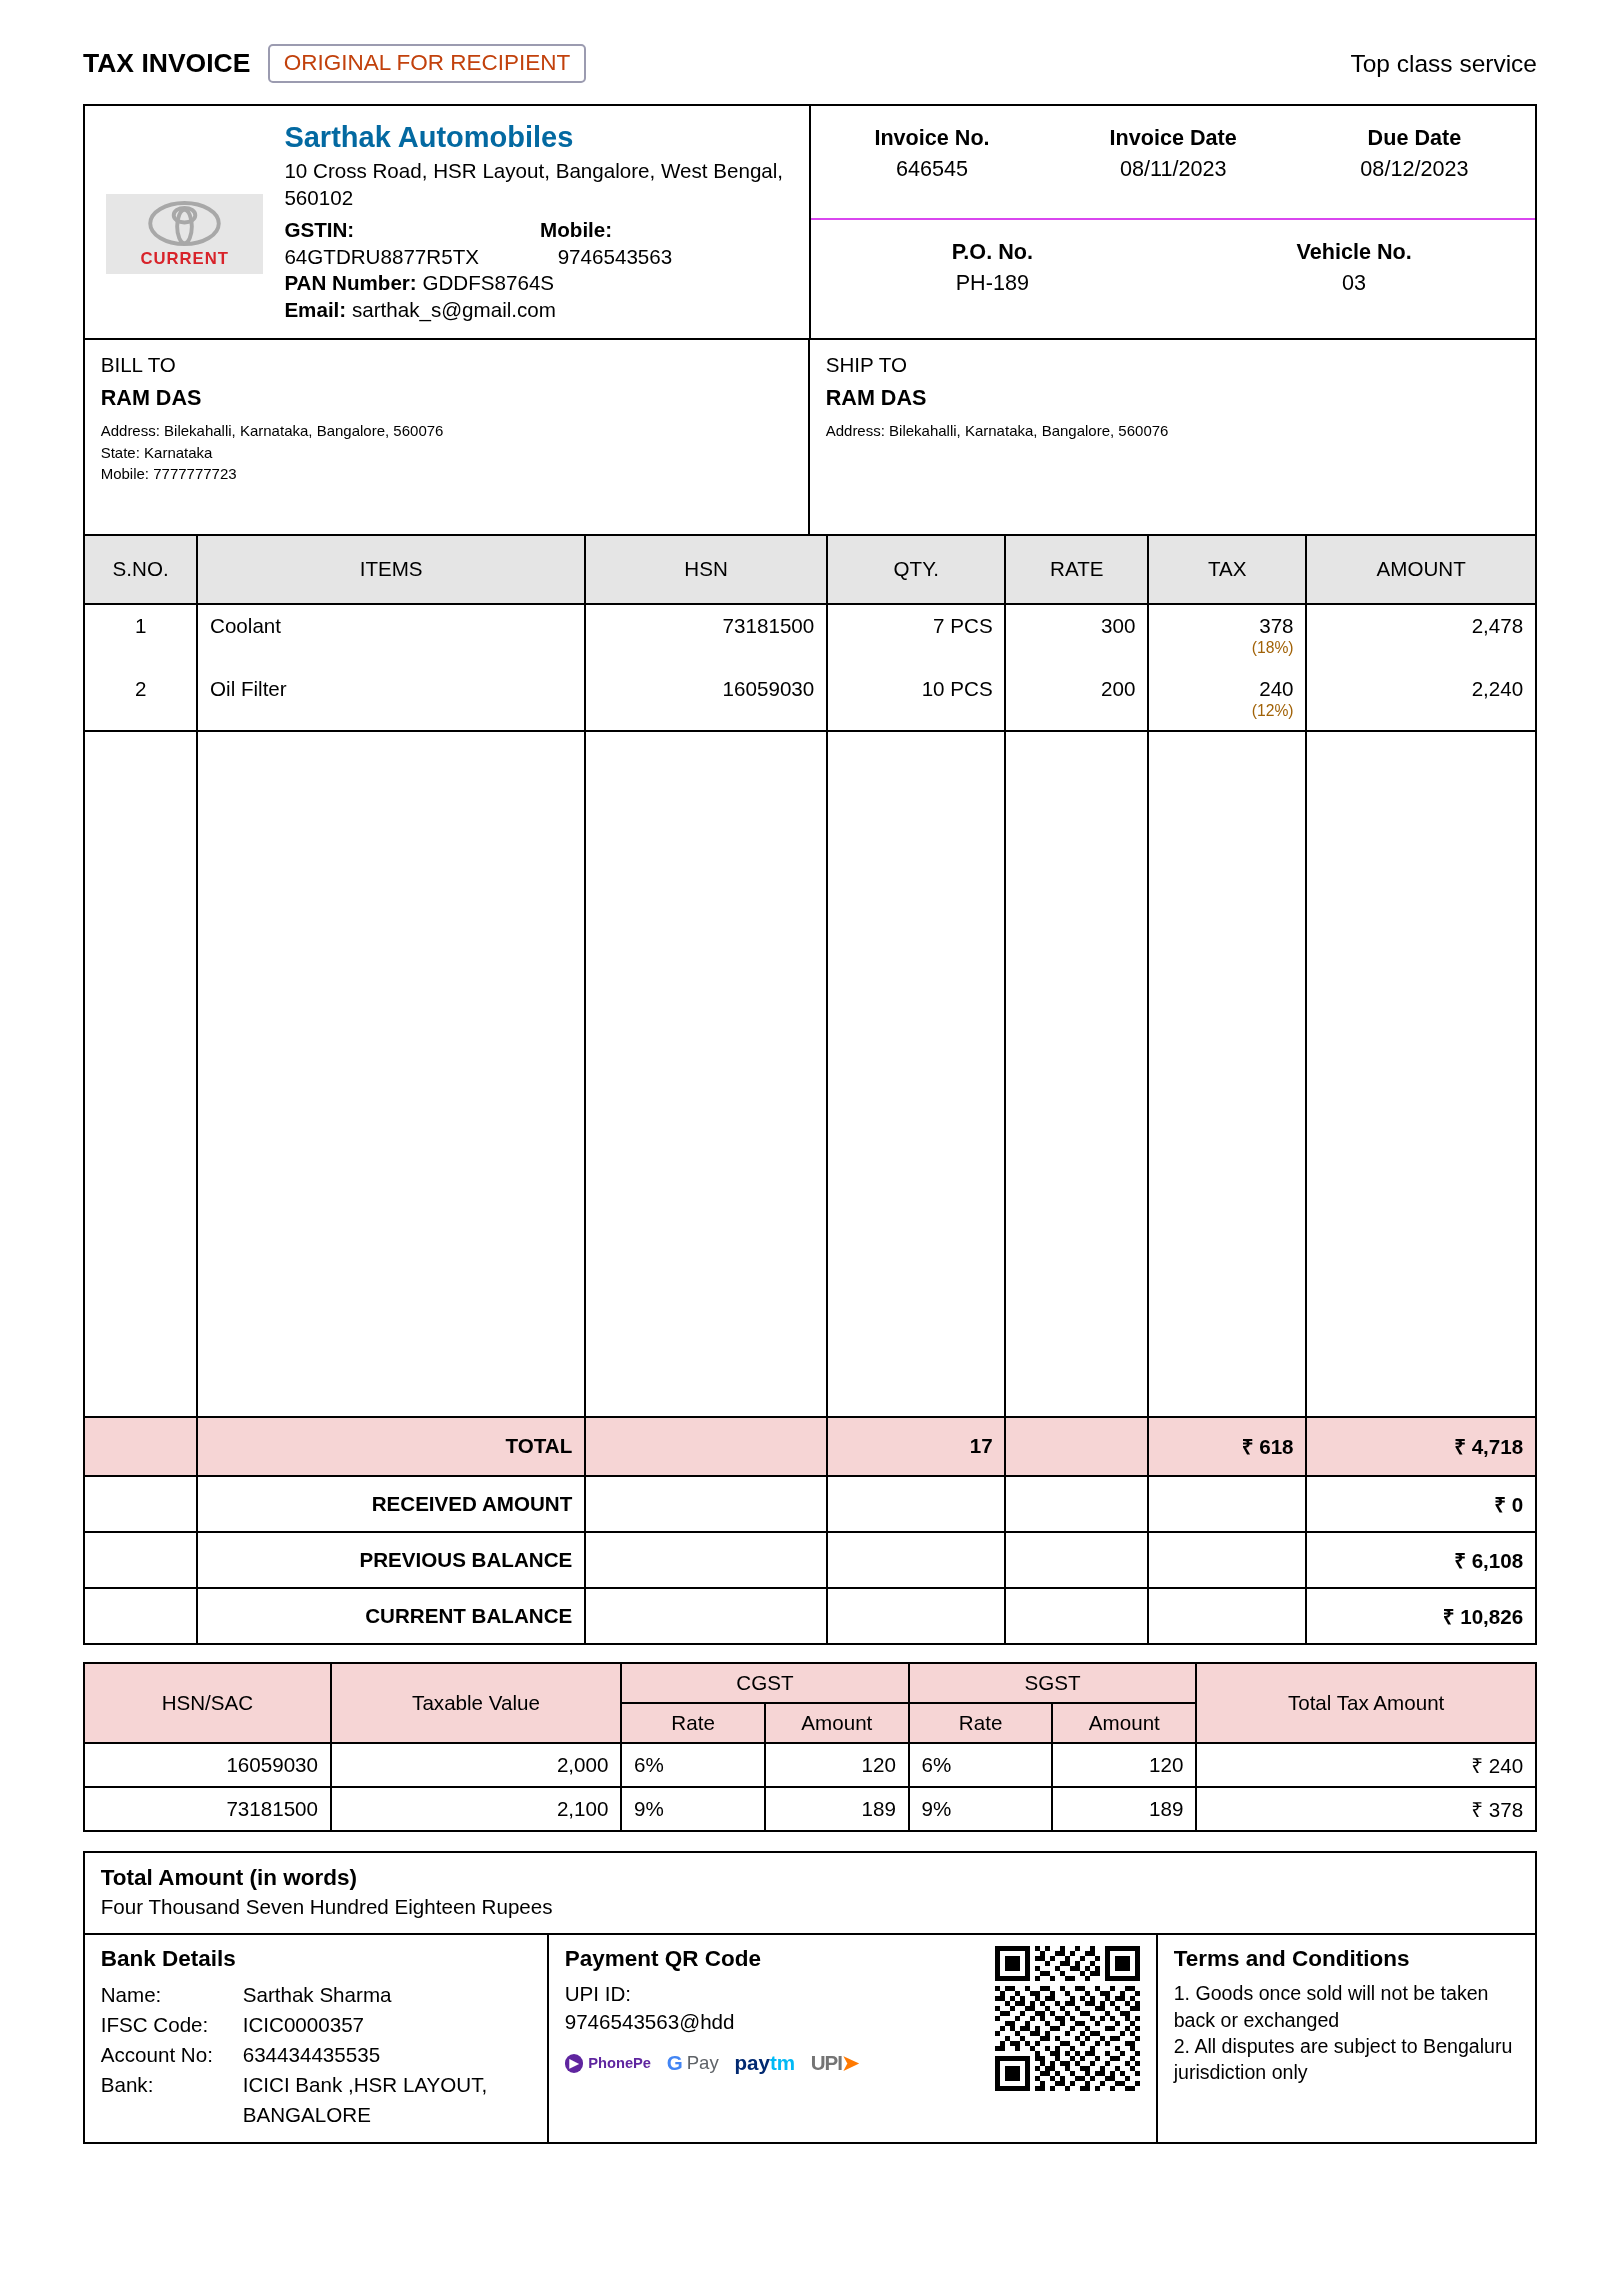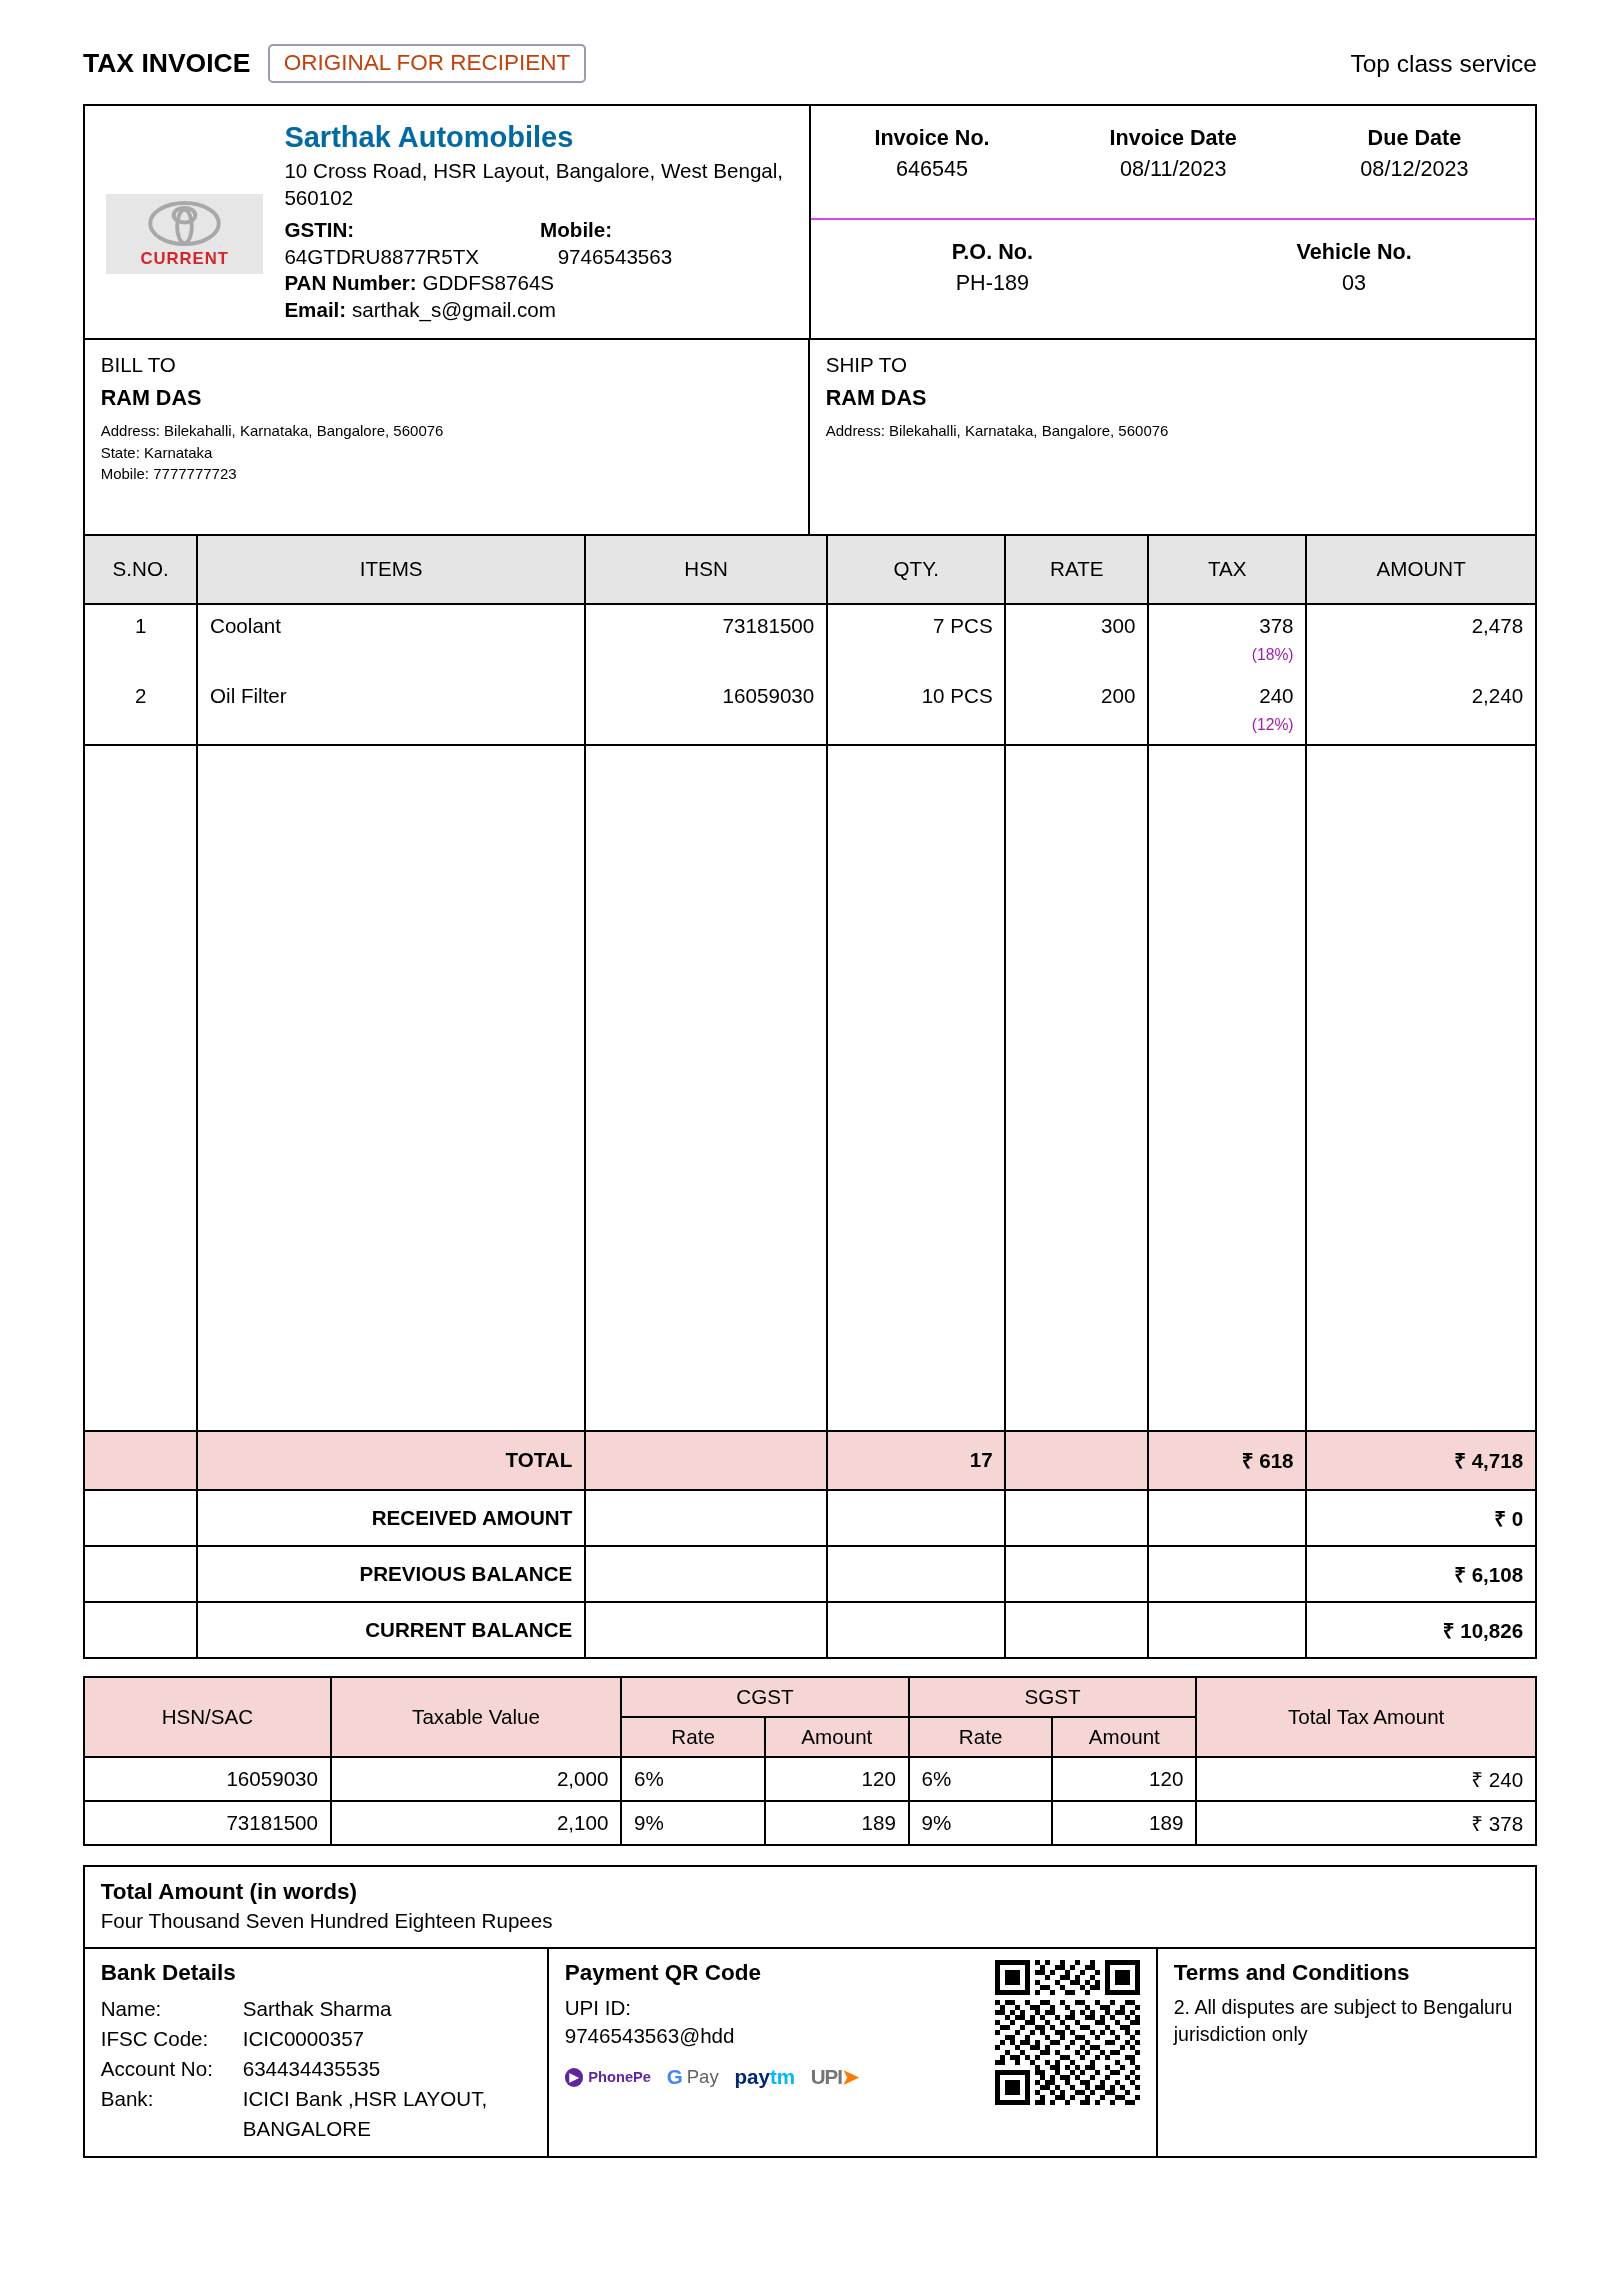--- a/index.html
+++ b/index.html
@@ -199,22 +199,22 @@
   .col-qty   { width: 11.5%; }
   .col-rate  { width: 9.2%; }
   .col-tax   { width: 10.2%; }
   .col-amt   { width: 14.8%; }
   .ta-c { text-align: center; }
   .ta-r { text-align: right; }
   .ta-l { text-align: left; }
   .tax-pct {
     display: block;
     font-size: 15.7px;
-    color: #a21caf;
-    margin-top: 8px;
+    color: #a16207;
+    margin-top: 1px;
   }
   .filler td { height: 686px; border-top: none; border-bottom: none; }
   tr.total-row td {
     background: #f6d5d5;
     font-weight: bold;
     height: 59px;
     vertical-align: middle;
   }
   tr.sum-row td {
     font-weight: bold;
@@ -818,19 +818,20 @@
               <rect x="20" y="28" width="1" height="1"></rect>
               <rect x="23" y="28" width="1" height="1"></rect>
               <rect x="26" y="28" width="2" height="1"></rect>
           </g>
         </svg>
       </div>
     </div>
 
     <div class="terms-col">
       <div class="sec-title">Terms and Conditions</div>
+      <div class="terms-line">1. Goods once sold will not be taken back or exchanged</div>
       <div class="terms-line">2. All disputes are subject to Bengaluru jurisdiction only</div>
     </div>
 
   </div>
 
 </div>
 
 
 </body></html>

